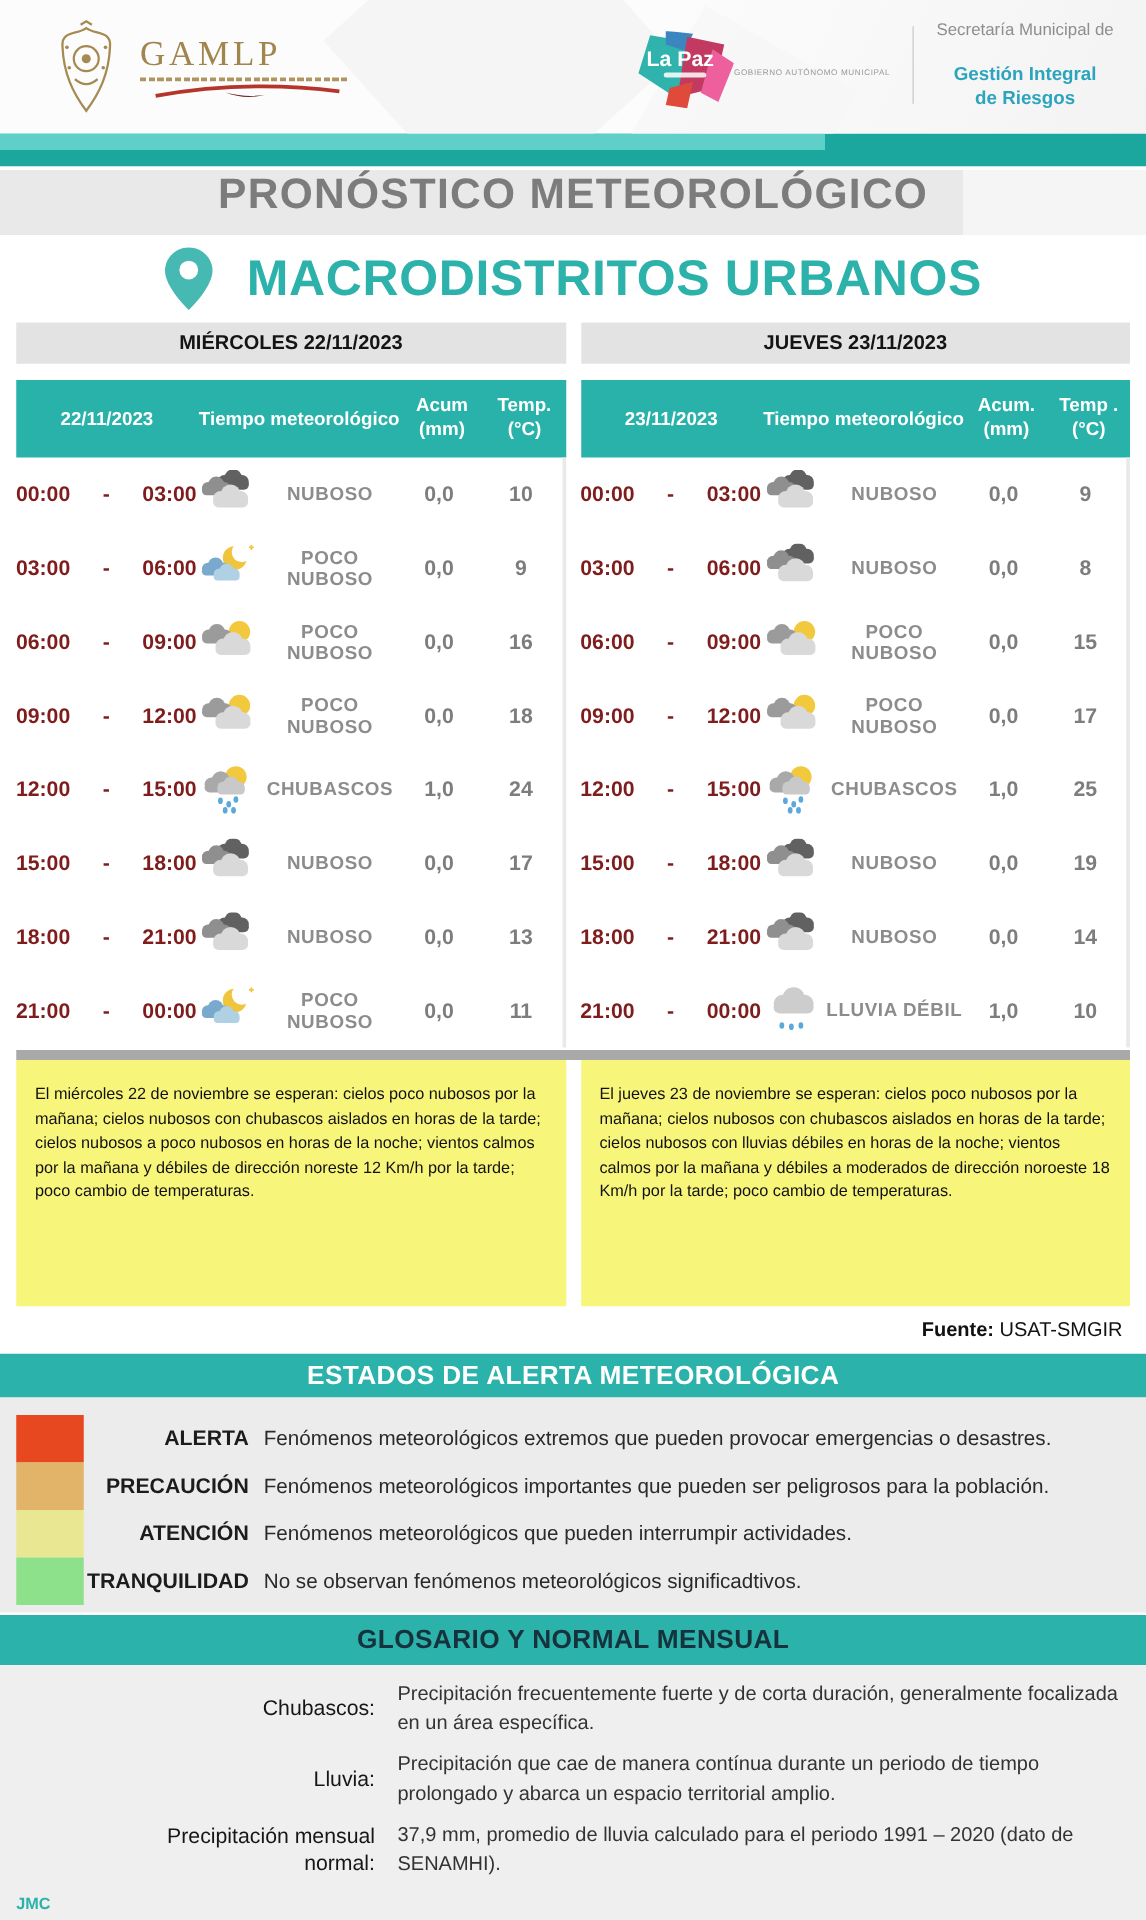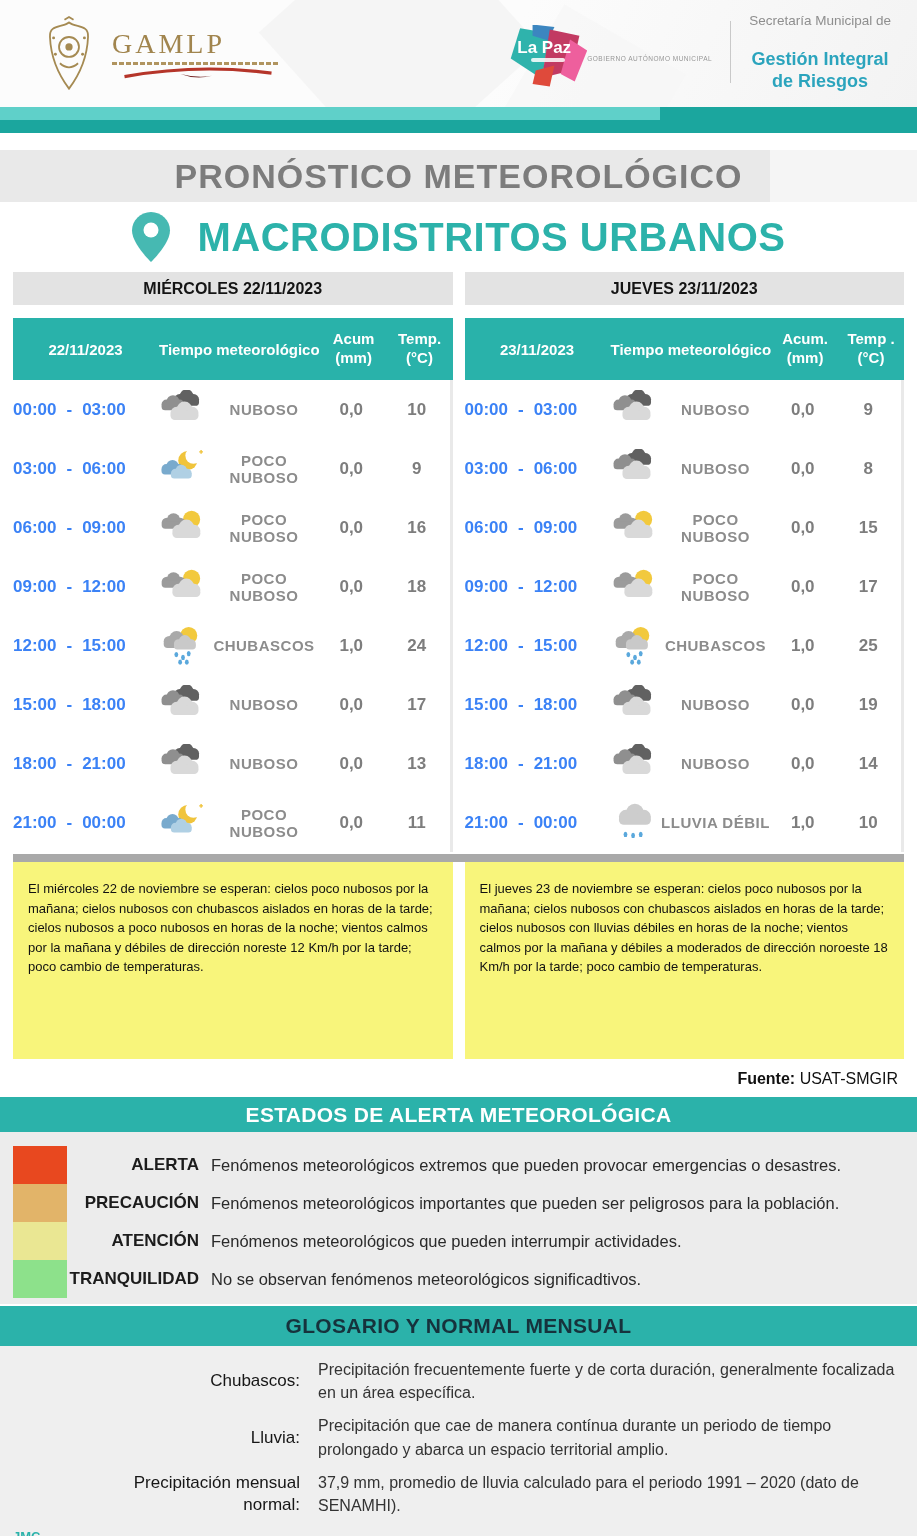--- a/index.html
+++ b/index.html
@@ -28,43 +28,43 @@
   .f2{background:#3c86c0;clip-path:polygon(30% 0,58% 4%,50% 26%,30% 18%)}
   .f3{background:#c23a62;clip-path:polygon(52% 8%,90% 18%,80% 74%,42% 86%)}
   .f4{background:#ee5f9d;clip-path:polygon(78% 24%,100% 42%,84% 92%,66% 80%)}
   .f5{background:#df4a3b;clip-path:polygon(34% 74%,58% 66%,52% 100%,30% 96%)}
   .lp-name{position:absolute;top:13px;left:0;right:8px;text-align:center;color:#fff;font-weight:bold;font-size:17px}
   .lp-tag{position:absolute;top:33px;left:22px;width:34px;height:4px;background:rgba(255,255,255,.85);border-radius:2px}
   .lp-sub{font-size:6.5px;color:#969696;letter-spacing:.5px;margin-top:5px;white-space:nowrap}
   .vdiv{width:1px;height:62px;background:#c9c9c9;margin:0 18px 8px}
   .secr{text-align:center;padding-bottom:6px}
   .secr-l1{font-size:13.5px;color:#8e8e8e;margin-bottom:20px}
-  .secr-l2,.secr-l3{font-size:18px;font-weight:bold;color:#2ba4bd;line-height:1.25}
+  .secr-l2,.secr-l3{font-size:15px;font-weight:bold;color:#2ba4bd;line-height:1.25}
 
   
   .teal-band{height:26px;background:#1ba69e;position:relative}
   .teal-band-light{position:absolute;left:0;top:0;width:72%;height:13px;background:#5fd0c9}
-  .title-band{height:52px;margin-top:17px;display:flex;align-items:center;justify-content:center;
+  .title-band{height:52px;margin-top:3px;display:flex;justify-content:center;
       background:linear-gradient(to right,#e9e9e9 0 84%,#f5f5f5 84%)}
   .title-band span{font-size:34px;font-weight:bold;color:#7c7c7c;letter-spacing:1px}
   .subtitle-row{height:62px;display:flex;align-items:center;justify-content:center;gap:26px;margin-top:4px}
   .pin{width:40px;height:52px}
   .subtitle-row .sub-t{font-size:40px;font-weight:bold;color:#2cb2aa;letter-spacing:.5px}
 
   
   .tables{display:flex;gap:12px;padding:4px 13px 0}
   .fcol{flex:1;min-width:0}
   .day-title{height:33px;background:#e3e3e3;display:flex;align-items:center;justify-content:center;
       font-size:16px;font-weight:bold;color:#141414;margin-bottom:13px}
   .thead{background:#29b2aa;color:#fff;height:62px;display:flex;align-items:center;
       font-weight:bold;font-size:15px;text-align:center}
   .h-time{width:33%}.h-weather{width:37%}.h-acum,.h-temp{width:15%;line-height:1.25}
   .tbody{border-right:3px solid #e9e9e9}
   .trow{height:59px;display:flex;align-items:center}
-  .c-time{width:33%;display:flex;gap:10px;font-size:17px;font-weight:600;color:#3b82f6}
+  .c-time{width:33%;display:flex;justify-content:center;gap:26px;font-size:17px;font-weight:600;color:#7f1d1d}
   .c-icon{width:12%;display:flex;justify-content:center}
   .c-icon svg{width:46px;height:40px}
   .c-cond{width:25%;text-align:center;font-size:15px;font-weight:bold;color:#8c8c8c;letter-spacing:.5px}
   .c-acum,.c-temp{width:15%;text-align:center;font-size:17px;font-weight:600;color:#7d7d7d}
 
   .gray-sep{height:8px;background:#a9a9a9;margin:2px 13px 0}
   .summaries{display:flex;gap:12px;padding:0 13px}
   .ybox{flex:1;background:#f8f57b;min-height:197px;padding:17px 15px;font-size:13px;font-weight:normal;
       color:#111;line-height:1.5}
   .fuente{text-align:right;padding:11px 19px 7px;font-size:16px;color:#111}

